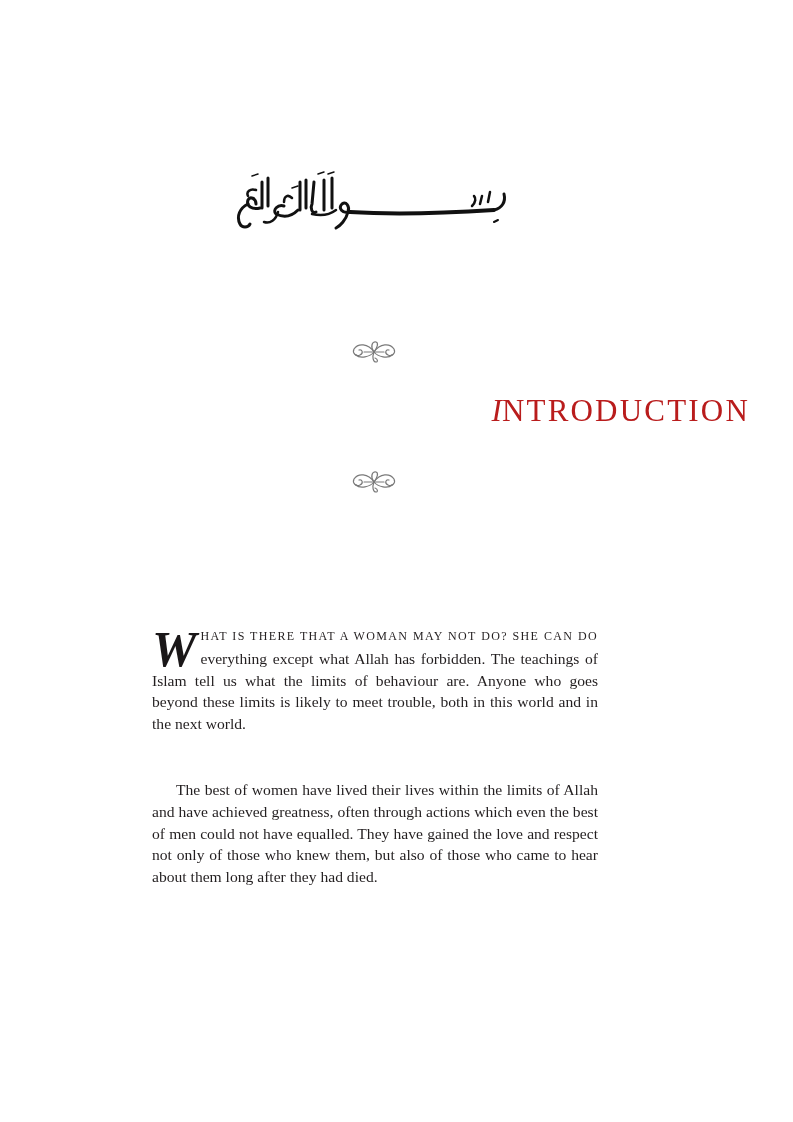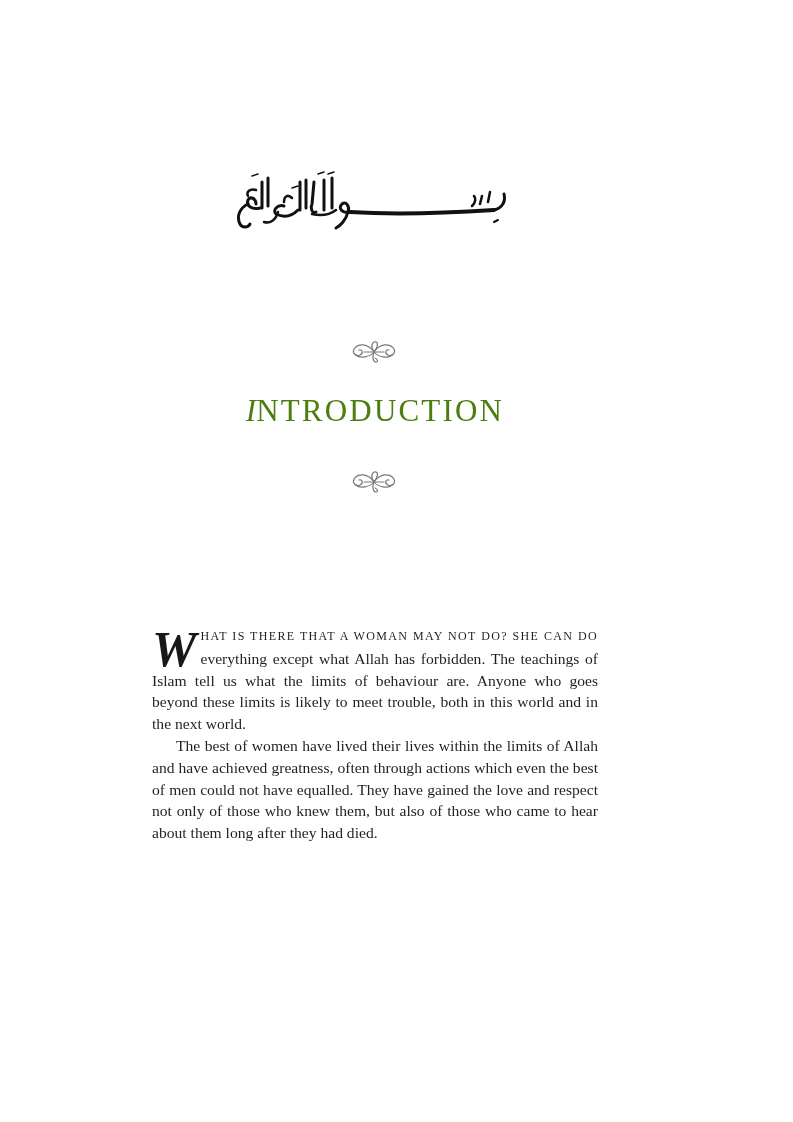--- a/index.html
+++ b/index.html
@@ -28,24 +28,24 @@
       width: 48px;
       height: 26px;
     }
     .ornament.top { top: 339px; }
     .ornament.bottom { top: 469px; }
     .chapter-title {
       position: absolute;
       left: 0;
       width: 750px;
       top: 393px;
-      text-align: center;
+      text-align: right;
       font-size: 31px;
       letter-spacing: 2.2px;
-      color: #4d7c0f;
+      color: #b91c1c;
       font-weight: normal;
       margin: 0;
       line-height: 36px;
     }
     .chapter-title .lead {
       font-style: italic;
       letter-spacing: 0;
     }
     .body-text {
       position: absolute;
@@ -58,20 +58,21 @@
       color: #231f20;
     }
     .body-text p {
       margin: 0;
     }
     .body-text p.first {
       text-indent: 0;
     }
     .body-text p.indent {
       text-indent: 24px;
+      margin-top: 44px;
     }
     .drop-cap {
       float: left;
       font-size: 50px;
       line-height: 40px;
       font-style: italic;
       font-weight: bold;
       margin: 3px 4px 0 0;
       padding-top: 2px;
       color: #1a1718;

